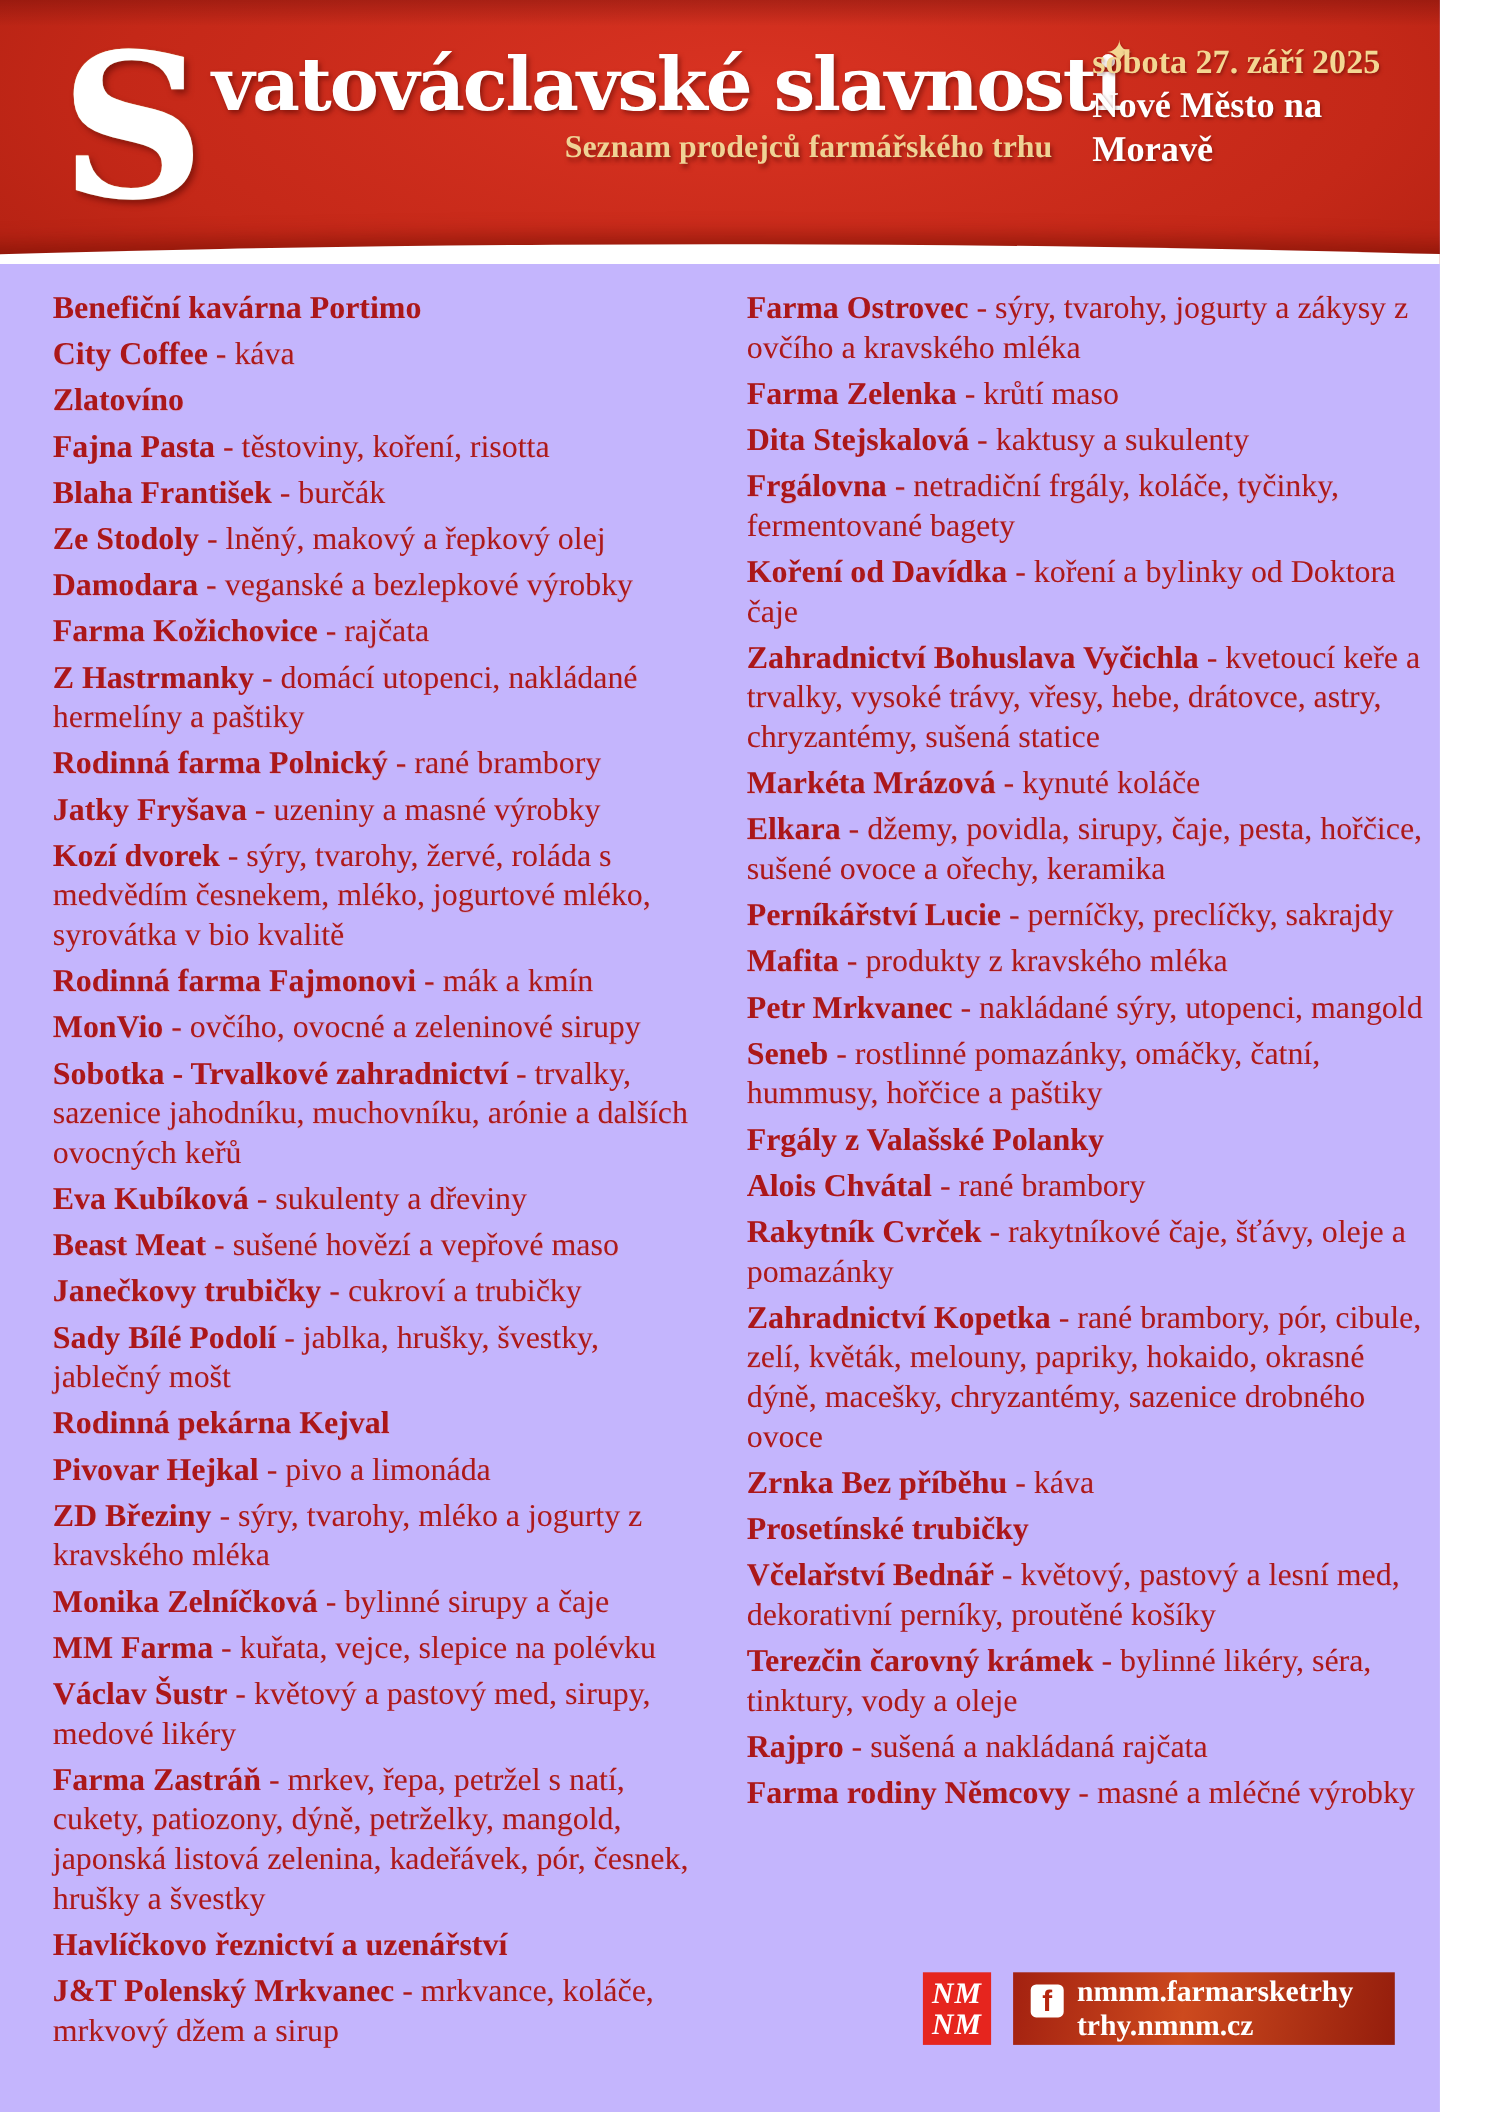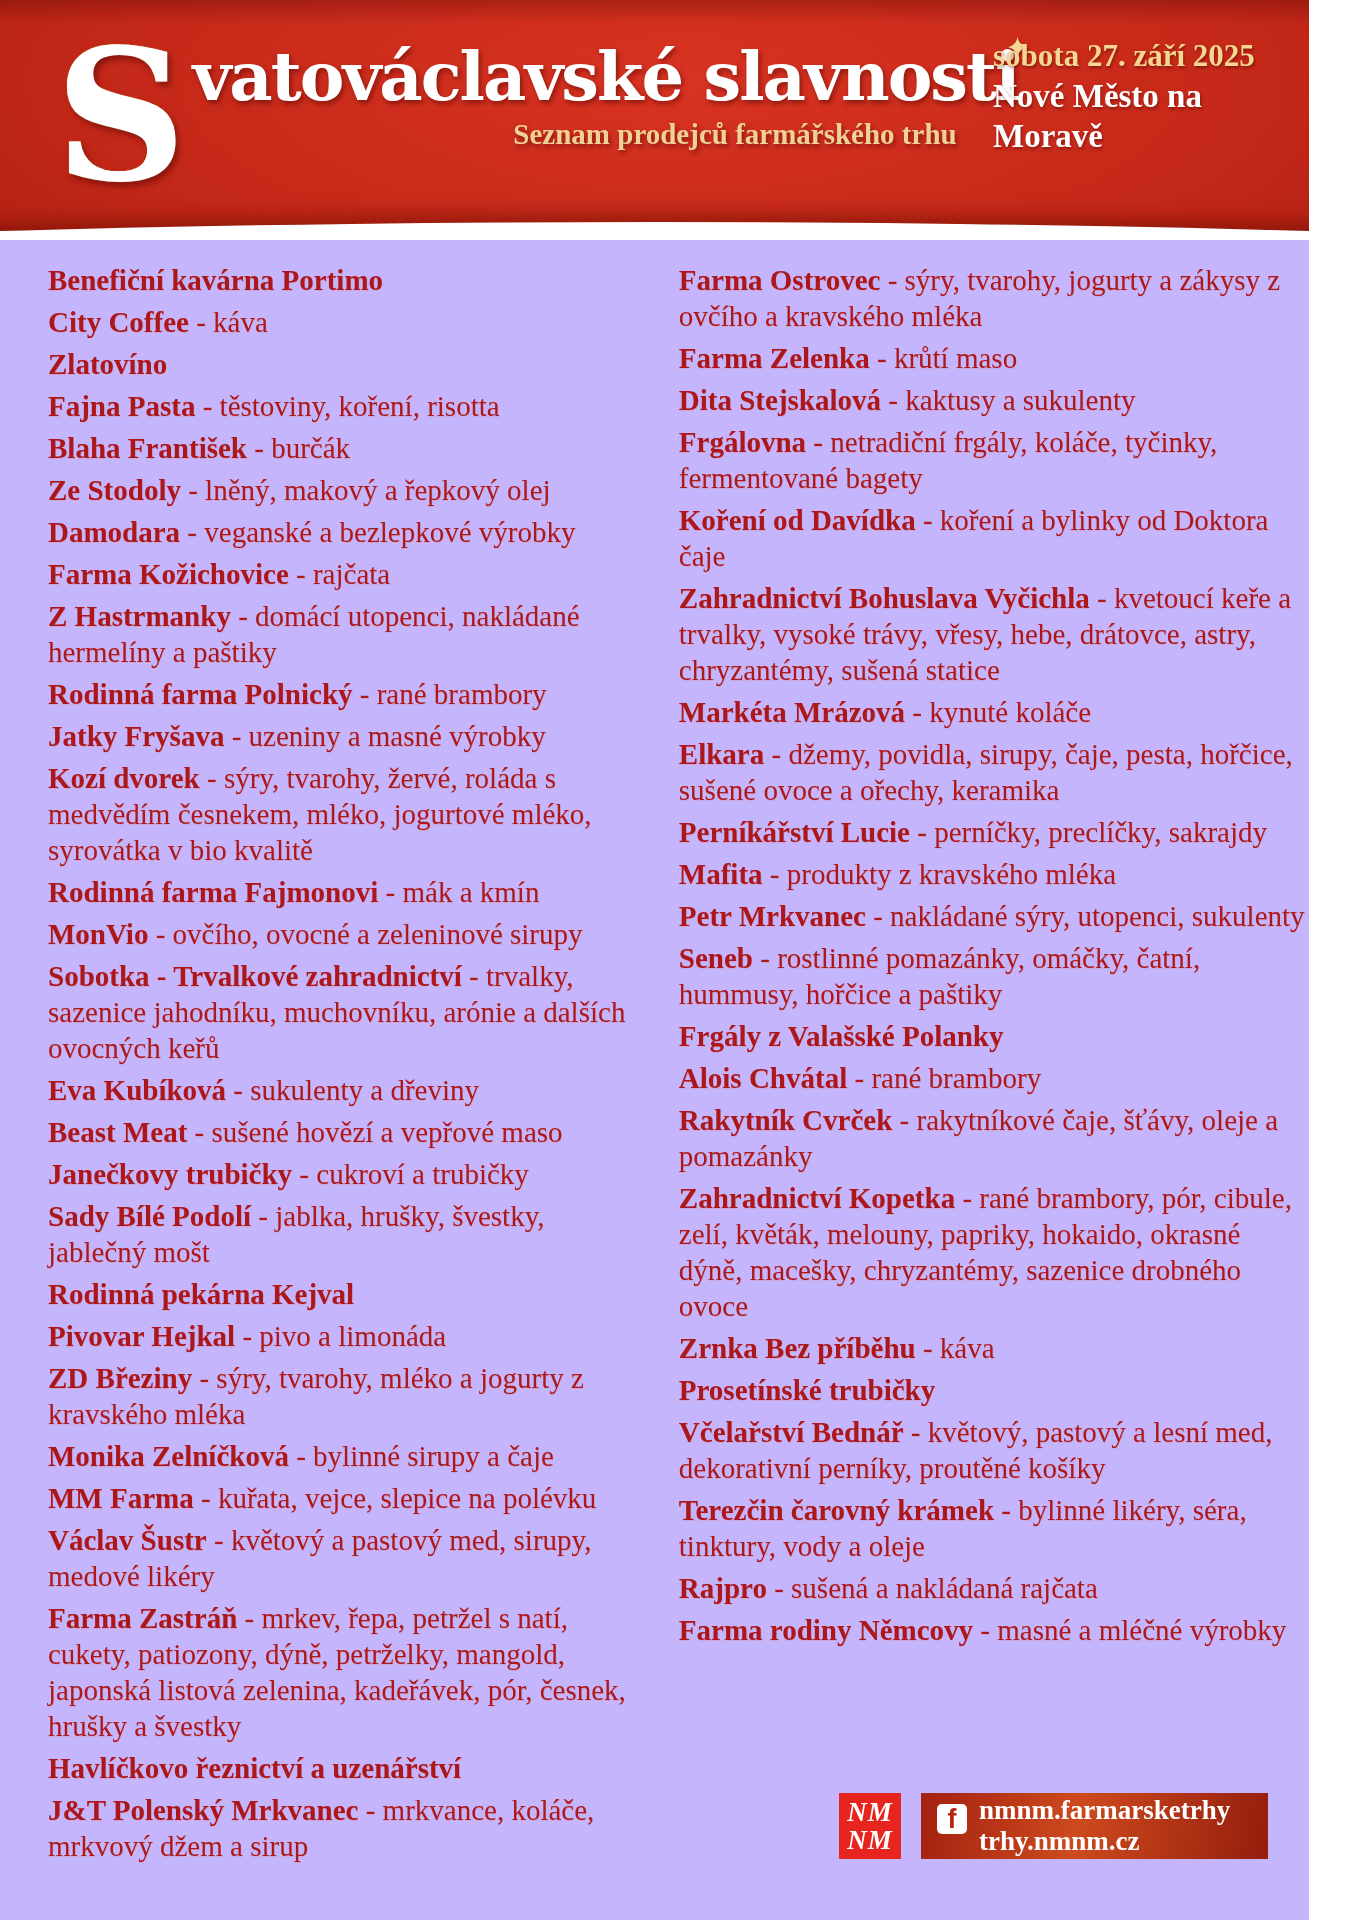--- a/index.html
+++ b/index.html
@@ -184,21 +184,21 @@
         <p class="entry"><strong class="vname">Farma Ostrovec</strong><span class="vsep"> - </span><span class="vdesc">sýry, tvarohy, jogurty a zákysy z ovčího a kravského mléka</span></p>
         <p class="entry"><strong class="vname">Farma Zelenka</strong><span class="vsep"> - </span><span class="vdesc">krůtí maso</span></p>
         <p class="entry"><strong class="vname">Dita Stejskalová</strong><span class="vsep"> - </span><span class="vdesc">kaktusy a sukulenty</span></p>
         <p class="entry"><strong class="vname">Frgálovna</strong><span class="vsep"> - </span><span class="vdesc">netradiční frgály, koláče, tyčinky, fermentované bagety</span></p>
         <p class="entry"><strong class="vname">Koření od Davídka</strong><span class="vsep"> - </span><span class="vdesc">koření a bylinky od Doktora čaje</span></p>
         <p class="entry"><strong class="vname">Zahradnictví Bohuslava Vyčichla</strong><span class="vsep"> - </span><span class="vdesc">kvetoucí keře a trvalky, vysoké trávy, vřesy, hebe, drátovce, astry, chryzantémy, sušená statice</span></p>
         <p class="entry"><strong class="vname">Markéta Mrázová</strong><span class="vsep"> - </span><span class="vdesc">kynuté koláče</span></p>
         <p class="entry"><strong class="vname">Elkara</strong><span class="vsep"> - </span><span class="vdesc">džemy, povidla, sirupy, čaje, pesta, hořčice, sušené ovoce a ořechy, keramika</span></p>
         <p class="entry"><strong class="vname">Perníkářství Lucie</strong><span class="vsep"> - </span><span class="vdesc">perníčky, preclíčky, sakrajdy</span></p>
         <p class="entry"><strong class="vname">Mafita</strong><span class="vsep"> - </span><span class="vdesc">produkty z kravského mléka</span></p>
-        <p class="entry"><strong class="vname">Petr Mrkvanec</strong><span class="vsep"> - </span><span class="vdesc">nakládané sýry, utopenci, sukulenty</span></p>
+        <p class="entry"><strong class="vname">Petr Mrkvanec</strong><span class="vsep"> - </span><span class="vdesc">nakládané sýry, utopenci, mangold</span></p>
         <p class="entry"><strong class="vname">Seneb</strong><span class="vsep"> - </span><span class="vdesc">rostlinné pomazánky, omáčky, čatní, hummusy, hořčice a paštiky</span></p>
         <p class="entry"><strong class="vname">Frgály z Valašské Polanky</strong></p>
         <p class="entry"><strong class="vname">Alois Chvátal</strong><span class="vsep"> - </span><span class="vdesc">rané brambory</span></p>
         <p class="entry"><strong class="vname">Rakytník Cvrček</strong><span class="vsep"> - </span><span class="vdesc">rakytníkové čaje, šťávy, oleje a pomazánky</span></p>
         <p class="entry"><strong class="vname">Zahradnictví Kopetka</strong><span class="vsep"> - </span><span class="vdesc">rané brambory, pór, cibule, zelí, květák, melouny, papriky, hokaido, okrasné dýně, macešky, chryzantémy, sazenice drobného ovoce</span></p>
         <p class="entry"><strong class="vname">Zrnka Bez příběhu</strong><span class="vsep"> - </span><span class="vdesc">káva</span></p>
         <p class="entry"><strong class="vname">Prosetínské trubičky</strong></p>
         <p class="entry"><strong class="vname">Včelařství Bednář</strong><span class="vsep"> - </span><span class="vdesc">květový, pastový a lesní med, dekorativní perníky, proutěné košíky</span></p>
         <p class="entry"><strong class="vname">Terezčin čarovný krámek</strong><span class="vsep"> - </span><span class="vdesc">bylinné likéry, séra, tinktury, vody a oleje</span></p>
         <p class="entry"><strong class="vname">Rajpro</strong><span class="vsep"> - </span><span class="vdesc">sušená a nakládaná rajčata</span></p>

